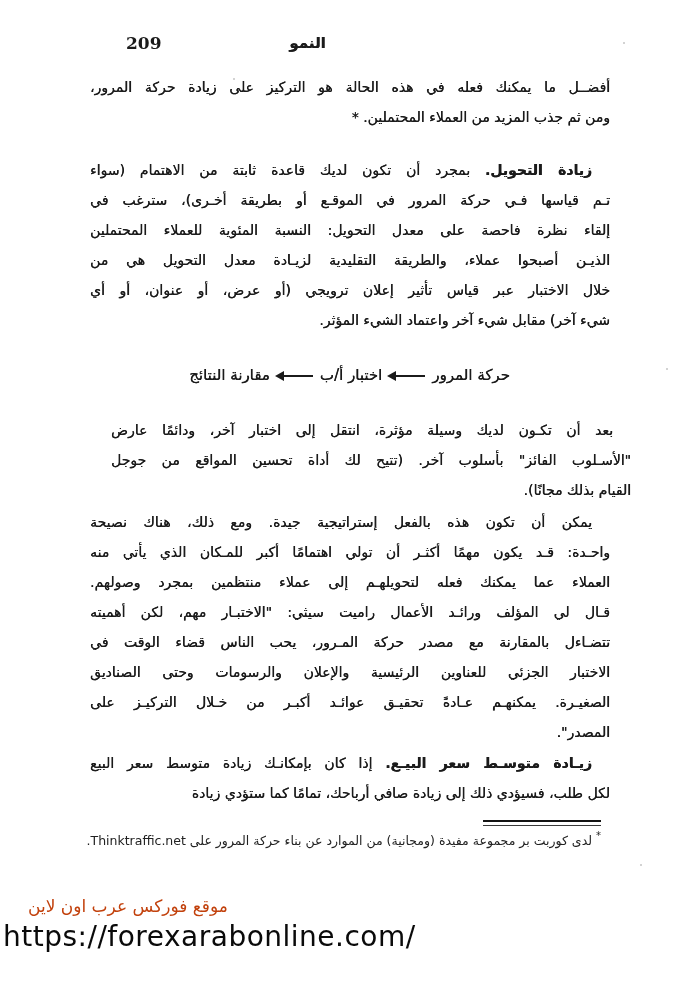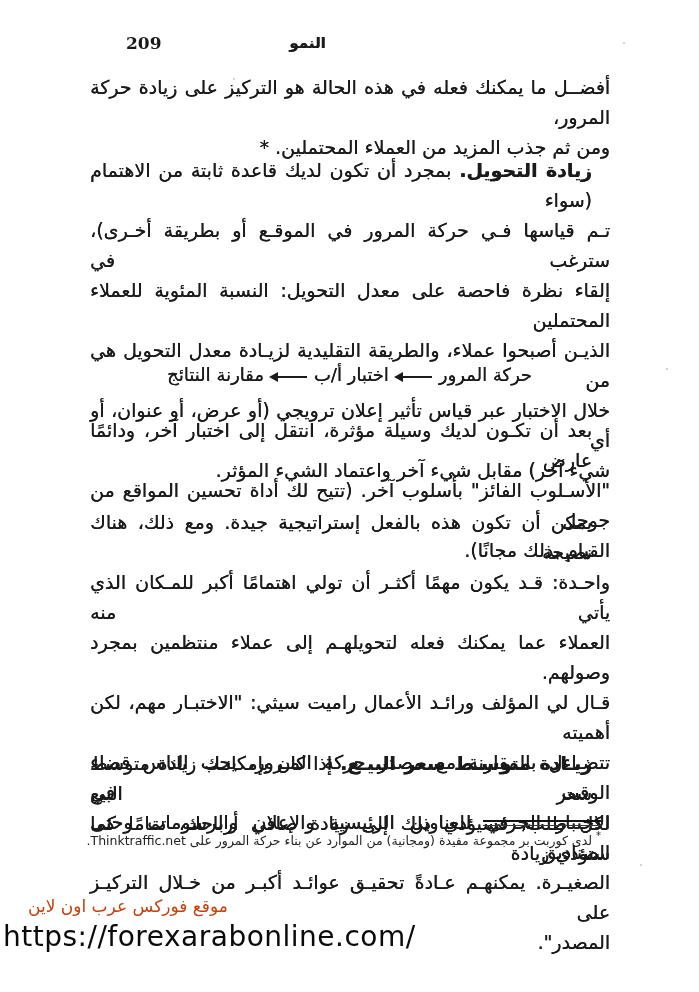--- a/index.html
+++ b/index.html
@@ -18,37 +18,37 @@
     text-shadow:0.3px 0 0 currentColor;
   }
   .hdr-num{
     position:absolute;top:33px;left:126px;
     font-family:"DejaVu Serif",serif;font-size:17px;font-weight:700;text-align:center;
   }
   
   .para{
     position:absolute;left:90px;width:520px;
     direction:rtl;
-    font-size:19px;line-height:30px;
+    font-size:14px;line-height:30px;
     text-shadow:0.3px 0 0 currentColor;
   }
   .jline{text-align:justify;text-align-last:justify;}
   .jline.last{text-align-last:right;}
   .jline.indent{padding-right:18px;}
   .b{font-weight:700;}
   .p1{top:72px;}
   .p2{top:155px;}
-  .p3{top:415px;}
+  .p3{top:415px;margin-left:21px;}
   .p4{top:507px;}
   .p5{top:748px;}
   
   .diagram{
     position:absolute;top:360px;left:0;width:699px;
     direction:rtl;text-align:center;
-    font-size:18px;line-height:30px;
+    font-size:15px;line-height:30px;
     text-shadow:0.3px 0 0 currentColor;
   }
   .arrow{
     display:inline-block;width:36px;height:2px;background:#1b1b1b;
     vertical-align:3px;margin:0 7px;position:relative;
   }
   .arrow::before{
     content:"";position:absolute;left:-2px;top:-4px;width:0;height:0;
     border-top:5px solid transparent;border-bottom:5px solid transparent;
     border-right:9px solid #1b1b1b;

